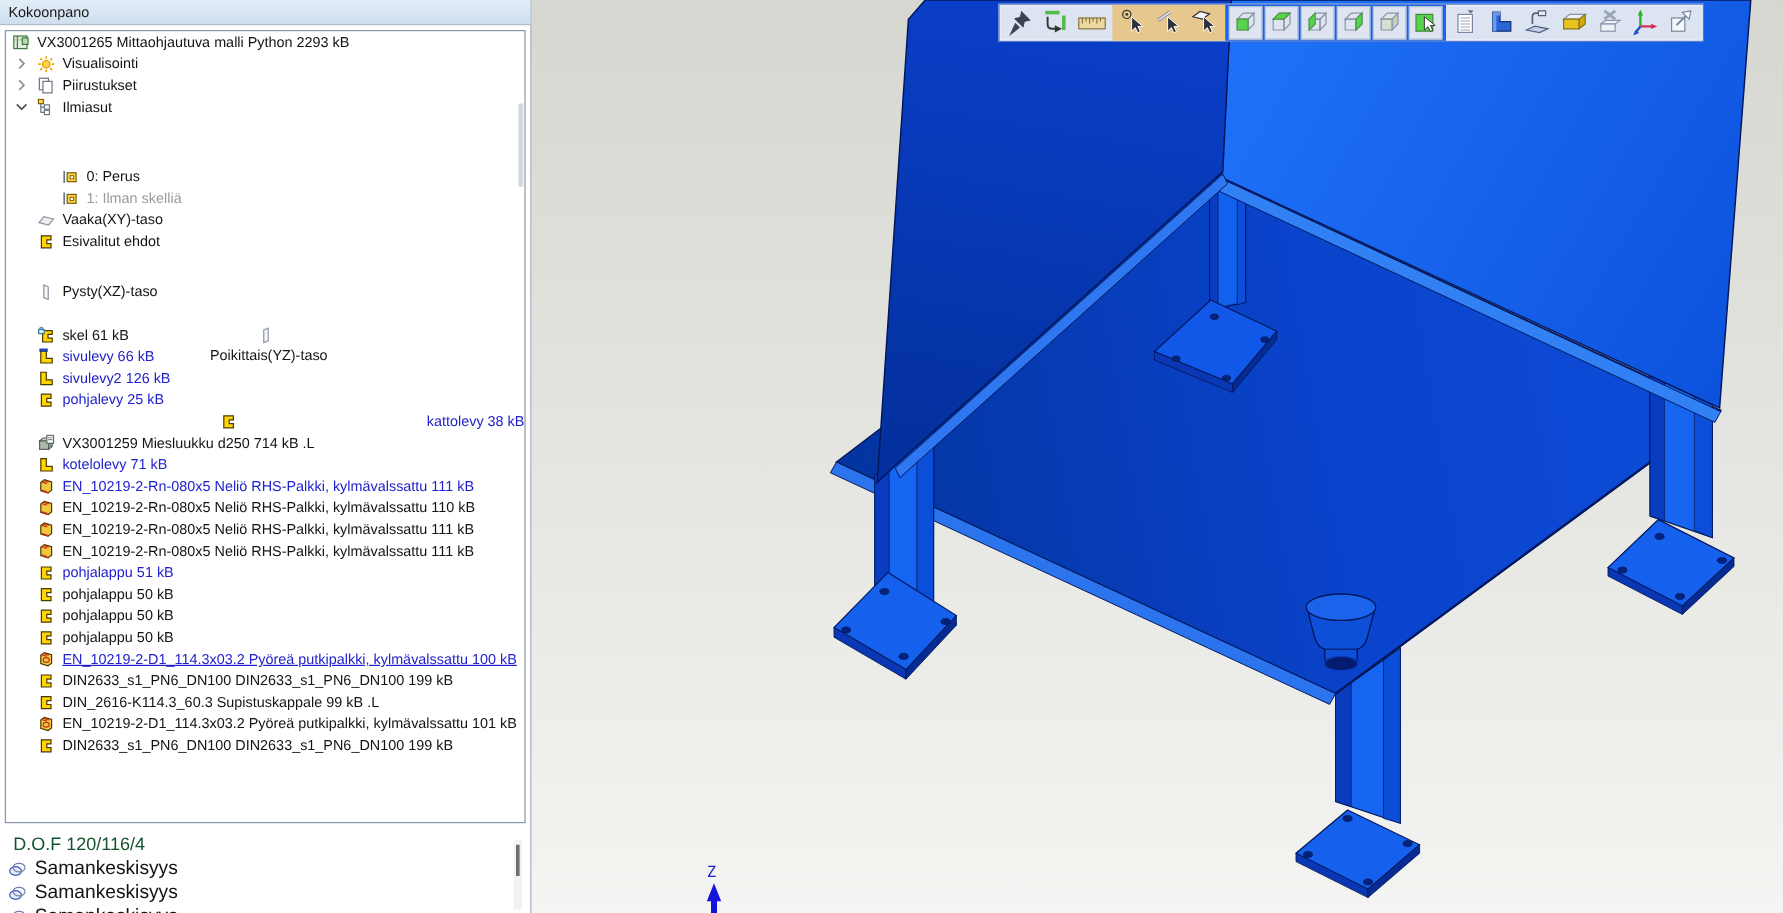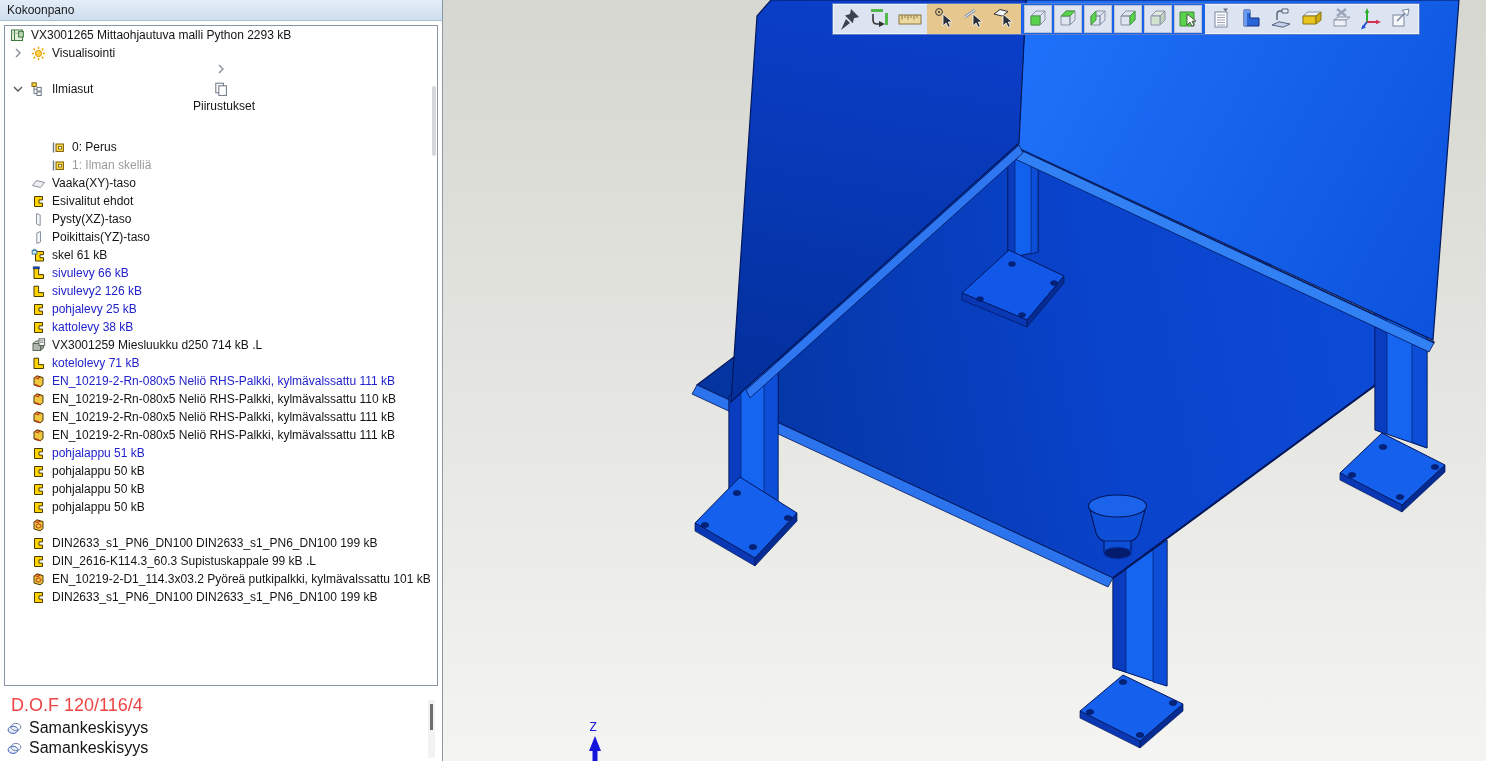--- a/index.html
+++ b/index.html
@@ -22,21 +22,21 @@
   .trow .ticon svg { display:block; }
   .tlabel.blue { color:#2222cc; }
   .tlabel.gray { color:#9b9b9b; }
   .tlabel.und  { text-decoration:underline; }
   .tree-scroll { position:absolute; right:1px; top:60px; width:4px; height:70px;
     background:#d4d8dc; border-radius:2px; }
   .pane-divider { position:absolute; left:5px; top:686px; width:434px; height:8px; }
   .pane-divider .chevmark { position:absolute; left:205px; top:1px; width:9px; height:5px; }
   .bottom-pane { position:absolute; left:0; top:692px; width:441px; height:69px;
     background:#fff; }
-  .dof { font-size:18px; color:#ef4444; padding:3px 0 2px 11px; }
+  .dof { font-size:15px; color:#14532d; padding:3px 0 2px 11px; }
   .crow { height:20px; display:flex; align-items:center; font-size:16px;
     color:#141414; padding-left:7px; }
   .crow .ticon { width:17px; height:15px; flex:0 0 17px; margin-right:5px; }
   .bottom-scroll { position:absolute; right:6px; top:8px; width:7px; height:58px;
     background:#f2f2f2; }
   .bottom-scroll .thumb { position:absolute; left:2px; top:4px; width:3px;
     height:26px; background:#6e6e6e; }
 
   
   .viewport { position:absolute; left:443px; top:0; width:1043px; height:761px;
@@ -91,21 +91,21 @@
                   <line x1="2.6" y1="2.6" x2="4.2" y2="4.2"></line>
                   <line x1="10.8" y1="10.8" x2="12.4" y2="12.4"></line>
                   <line x1="2.6" y1="12.4" x2="4.2" y2="10.8"></line>
                   <line x1="10.8" y1="4.2" x2="12.4" y2="2.6"></line>
                 </g>
                 <circle cx="7.5" cy="7.5" r="3.1" fill="#ffd24a" stroke="#e09400"></circle>
               </svg>
             </span>
             <span class="tlabel black">Visualisointi</span>
           </div>
-          <div class="trow" style="padding-left: 6px; flex-direction: column;">
+          <div class="trow" style="padding-left: 6px;">
             <span class="chev"><svg width="14" height="14" viewBox="0 0 14 14">
                 <polyline points="5,3 9,7 5,11" fill="none" stroke="#868e96" stroke-width="1.4"></polyline>
               </svg></span>
             <span class="ticon">
               <svg width="15" height="15" viewBox="0 0 15 15">
                 <rect x="1.8" y="1.2" width="7.6" height="9.6" fill="#fff" stroke="#6a7684"></rect>
                 <rect x="4.8" y="3.8" width="7.6" height="9.6" fill="#fff" stroke="#6a7684"></rect>
               </svg>
             </span>
             <span class="tlabel black">Piirustukset</span>
@@ -157,30 +157,30 @@
           </div>
           <div class="trow" style="padding-left: 6px;">
             <span class="chev"></span>
             <span class="ticon">
               <svg width="15" height="15" viewBox="0 0 15 15">
                 <path d="M3.5 2.5h8v3.4H8v3.2h3.5v3.4h-8z" fill="#ffd400" stroke="#4a3a00"></path>
               </svg>
             </span>
             <span class="tlabel black">Esivalitut ehdot</span>
           </div>
-          <div class="trow" style="padding-left: 6px;">
+          <div class="trow" style="padding-left: 6px; margin-top: 24px;">
             <span class="chev"></span>
             <span class="ticon">
               <svg width="15" height="15" viewBox="0 0 15 15">
                 <polygon points="5.5,1.5 9.2,3 9.2,13.5 5.5,12" fill="#f5f6f8" stroke="#8a94a0"></polygon>
               </svg>
             </span>
             <span class="tlabel black">Pysty(XZ)-taso</span>
           </div>
-          <div class="trow" style="padding-left: 6px;">
+          <div class="trow" style="padding-left: 6px; flex-direction: column;">
             <span class="chev"></span>
             <span class="ticon">
               <svg width="15" height="15" viewBox="0 0 15 15">
                 <polygon points="9.5,1.5 5.8,3 5.8,13.5 9.5,12" fill="#f5f6f8" stroke="#8a94a0"></polygon>
               </svg>
             </span>
             <span class="tlabel black">Poikittais(YZ)-taso</span>
           </div>
           <div class="trow" style="padding-left: 6px;">
             <span class="chev"></span>
@@ -214,21 +214,21 @@
           </div>
           <div class="trow" style="padding-left: 6px;">
             <span class="chev"></span>
             <span class="ticon">
               <svg width="15" height="15" viewBox="0 0 15 15">
                 <path d="M3.5 2.5h8v3.4H8v3.2h3.5v3.4h-8z" fill="#ffd400" stroke="#4a3a00"></path>
               </svg>
             </span>
             <span class="tlabel blue">pohjalevy 25 kB</span>
           </div>
-          <div class="trow" style="padding-left: 6px;">
+          <div class="trow" style="padding-left: 6px; justify-content: space-between;">
             <span class="chev"></span>
             <span class="ticon">
               <svg width="15" height="15" viewBox="0 0 15 15">
                 <path d="M3.5 2.5h8v3.4H8v3.2h3.5v3.4h-8z" fill="#ffd400" stroke="#4a3a00"></path>
               </svg>
             </span>
             <span class="tlabel blue">kattolevy 38 kB</span>
           </div>
           <div class="trow" style="padding-left: 6px; text-align: right;">
             <span class="chev"></span>
@@ -354,20 +354,21 @@
             <span class="ticon">
               <svg width="15" height="15" viewBox="0 0 15 15">
                 <path d="M3 4l3-2.2 6 1.8v7l-3 2.2-6-1.8z" fill="#f0c840" stroke="#4a3a00"></path>
                 <g stroke="#c03818" stroke-width="1">
                   <line x1="3.5" y1="3.6" x2="8.2" y2="5"></line>
                   <line x1="5" y1="2.5" x2="9.7" y2="3.9"></line>
                 </g>
                 <ellipse cx="7.5" cy="8" rx="2.6" ry="2" fill="none" stroke="#c03818"></ellipse>
               </svg>
             </span>
+            <span class="tlabel blue und">EN_10219-2-D1_114.3x03.2 Pyöreä putkipalkki, kylmävalssattu 100 kB</span>
           </div>
           <div class="trow" style="padding-left: 6px;">
             <span class="chev"></span>
             <span class="ticon">
               <svg width="15" height="15" viewBox="0 0 15 15">
                 <path d="M3.5 2.5h8v3.4H8v3.2h3.5v3.4h-8z" fill="#ffd400" stroke="#4a3a00"></path>
               </svg>
             </span>
             <span class="tlabel black">DIN2633_s1_PN6_DN100 DIN2633_s1_PN6_DN100 199 kB</span>
           </div>

